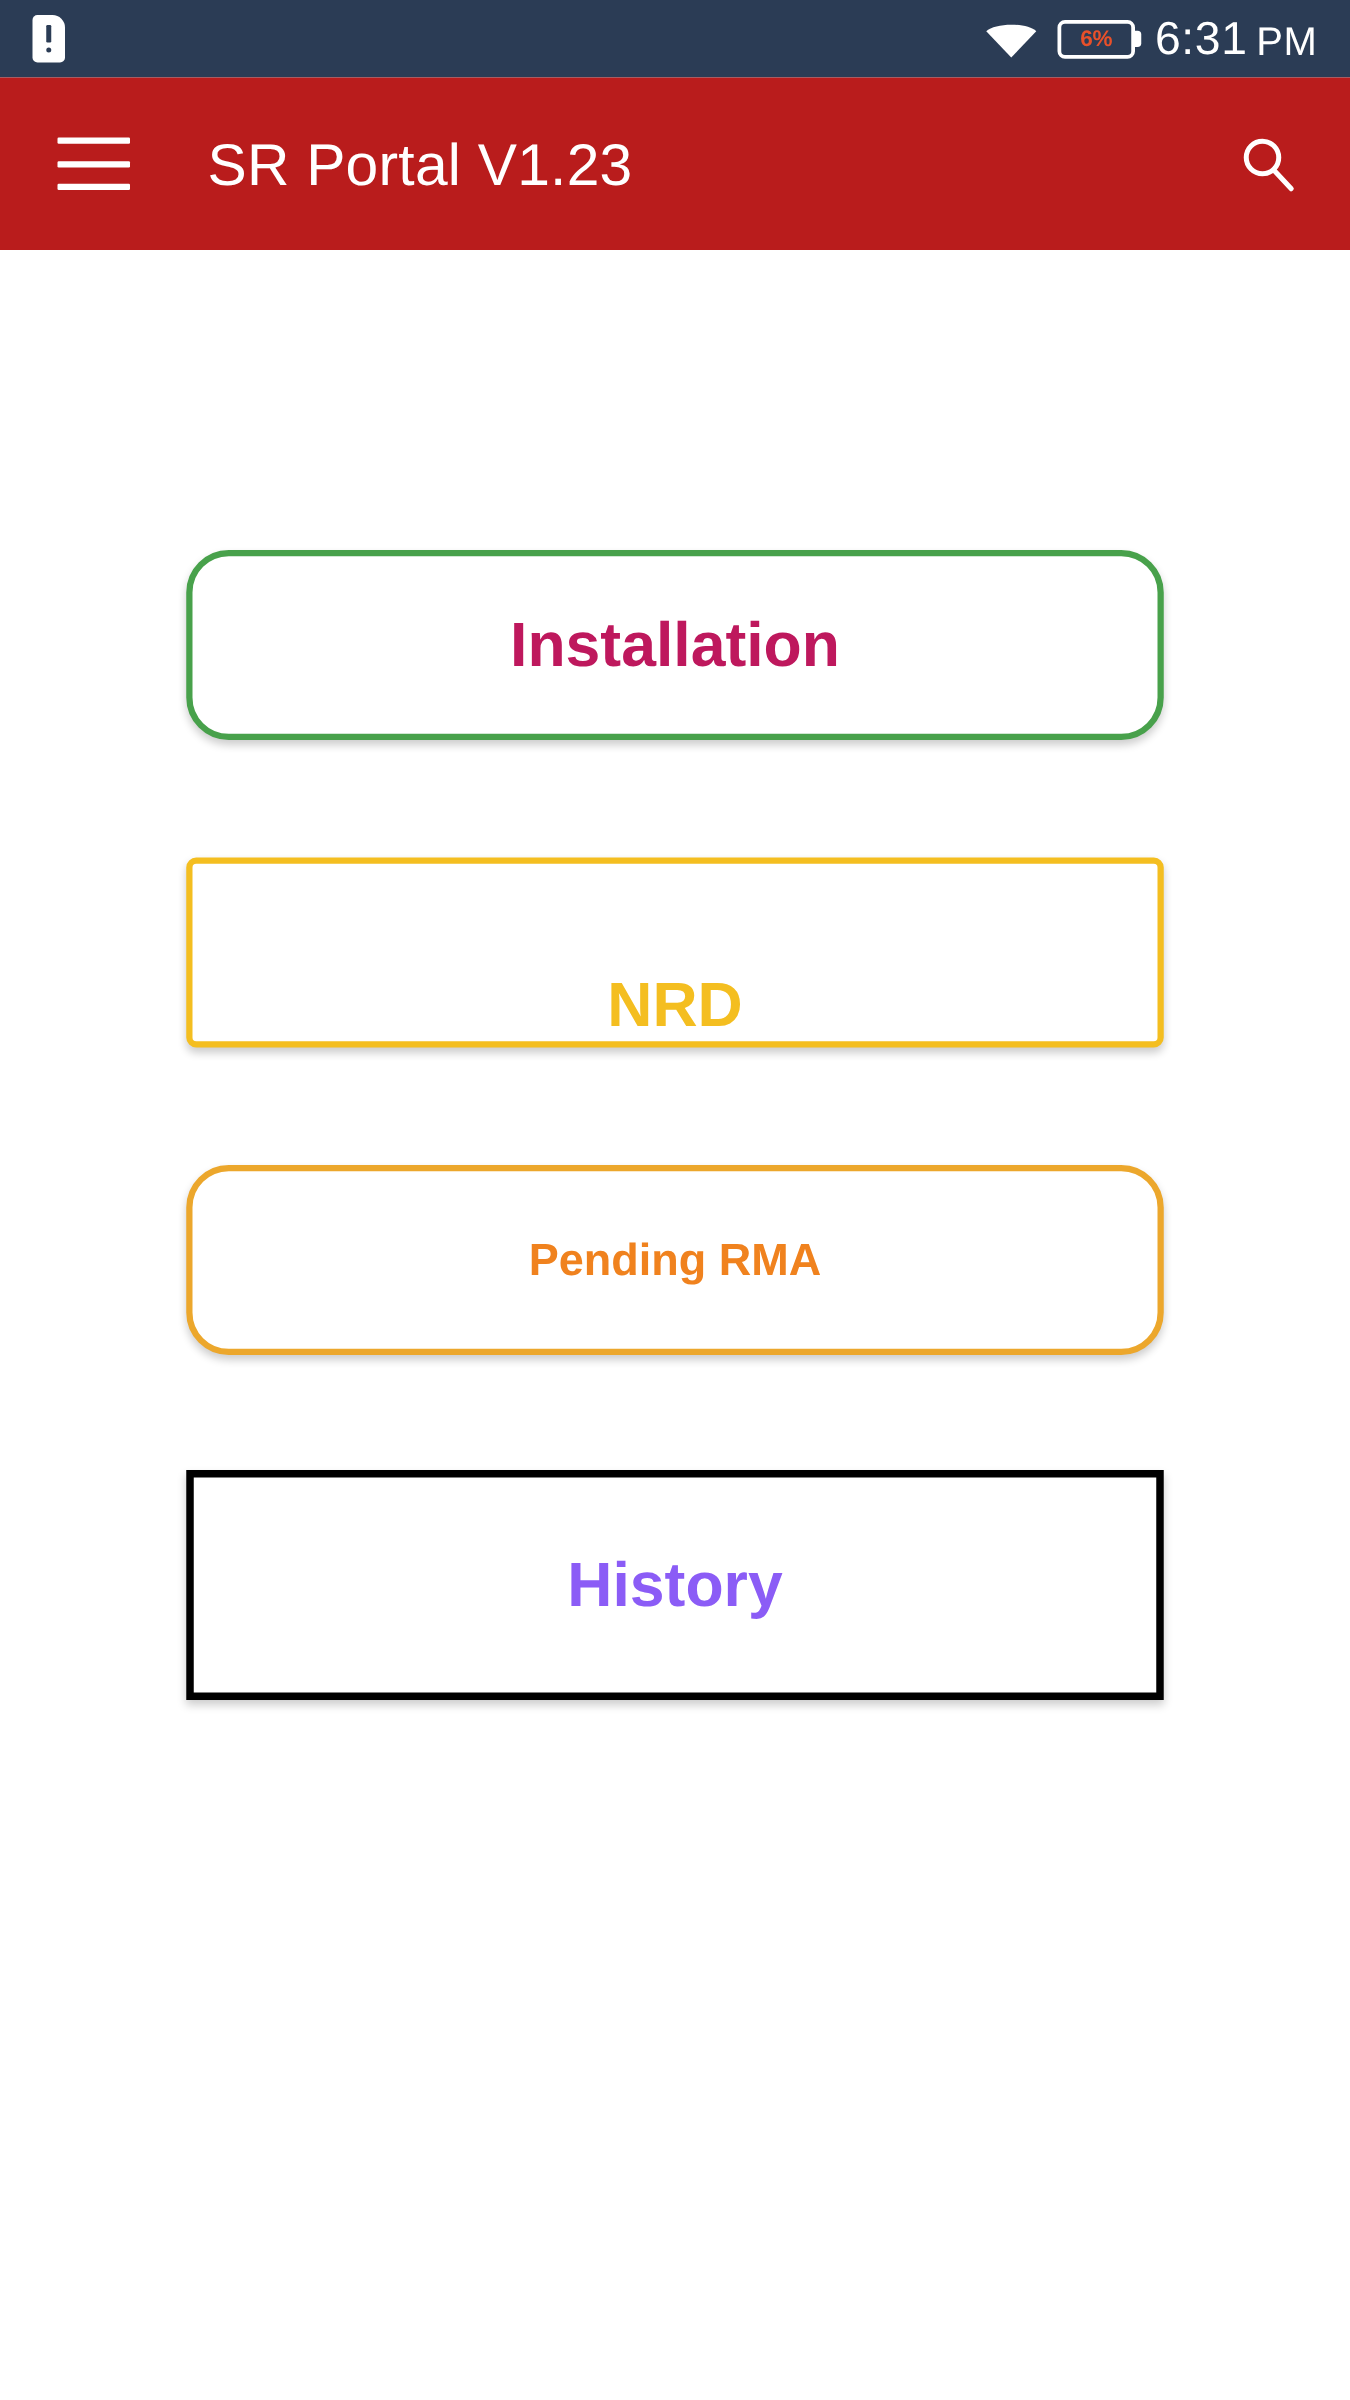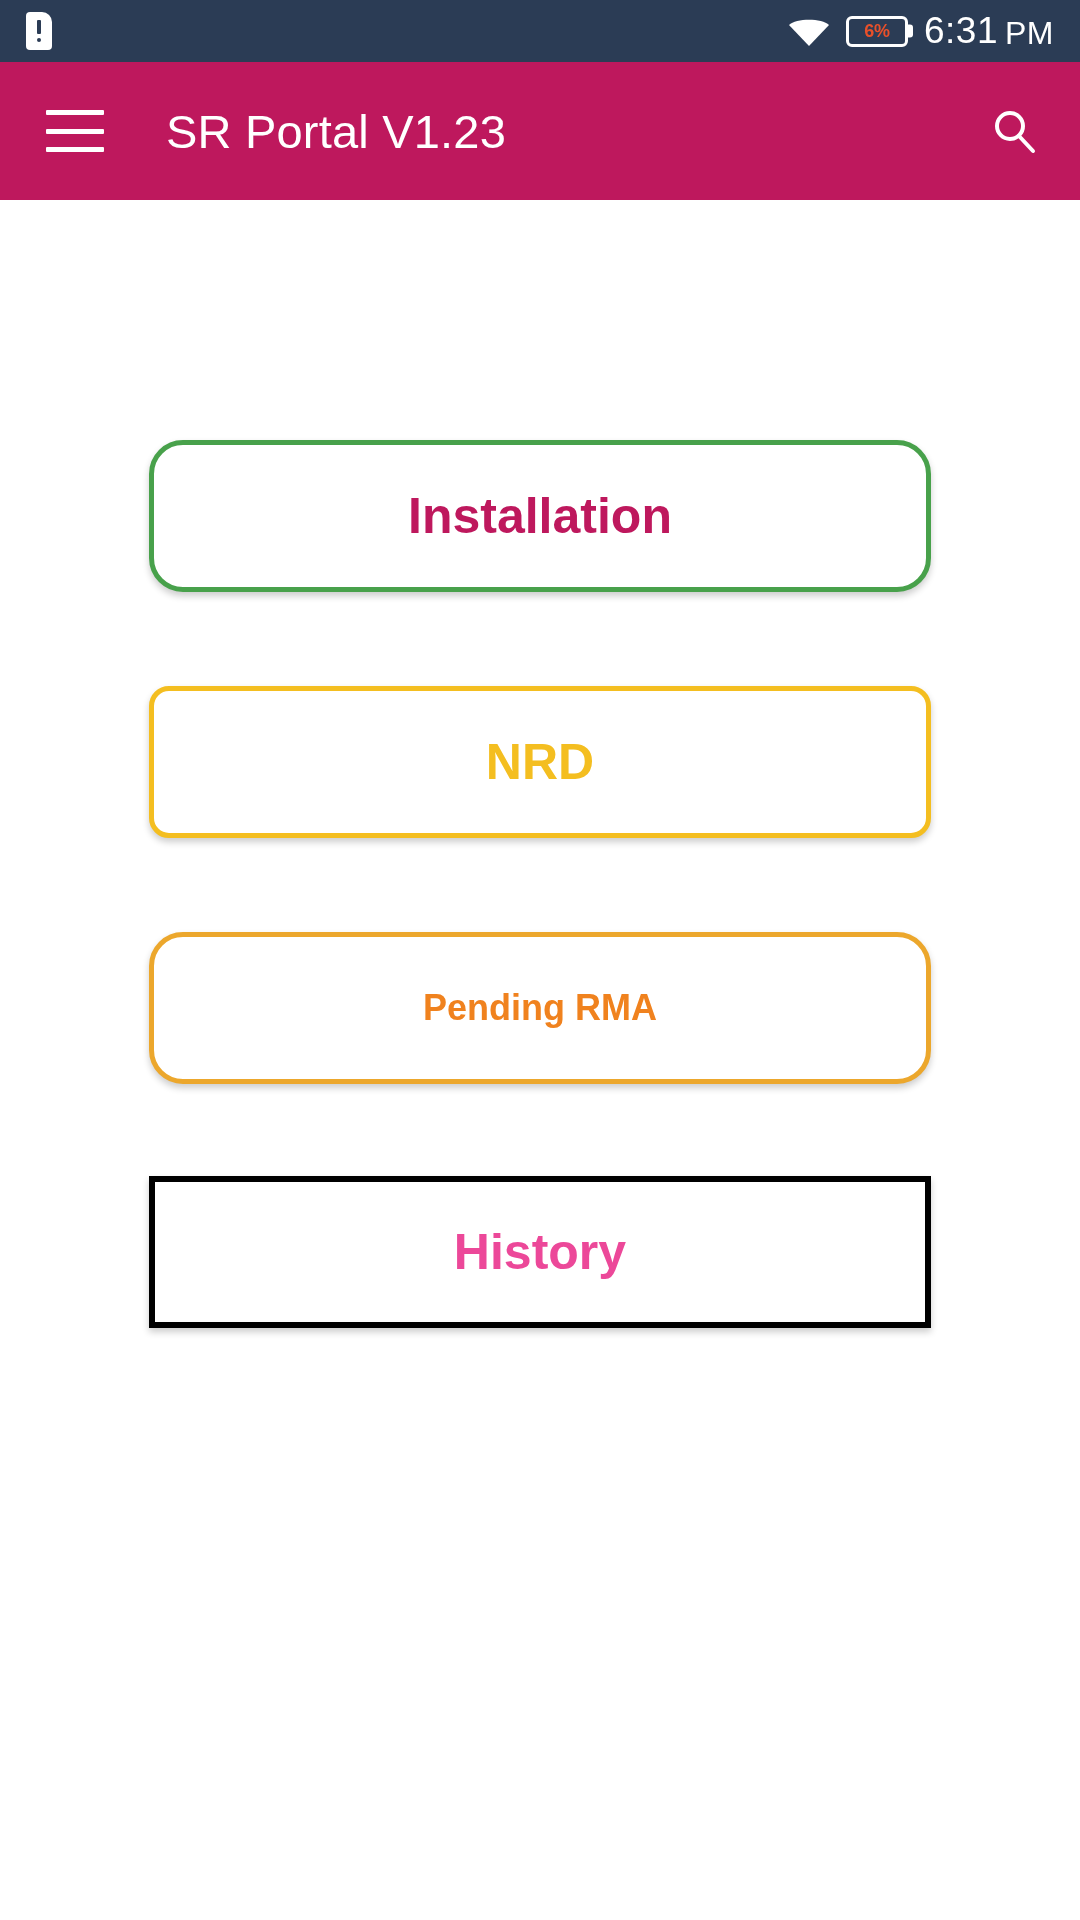--- a/index.html
+++ b/index.html
@@ -90,21 +90,21 @@
     align-items:flex-end;
     gap:7px;
     color:#ffffff;
   }
   .clock-time { font-size:37px; font-weight:500; letter-spacing:0.5px; }
   .clock-ampm { font-size:32px; font-weight:400; letter-spacing:0.5px; }
 
   
   .app-bar {
     height:138px;
-    background:#be185d;
+    background:#b91c1c;
     display:flex;
     align-items:center;
     padding:0 34px 0 46px;
     flex:0 0 auto;
   }
   .hamburger {
     width:58px; height:42px;
     display:flex;
     flex-direction:column;
     justify-content:space-between;
@@ -166,44 +166,45 @@
     border-radius:34px;
     font-size:50px;
     font-weight:bold;
     color:#be185d;
     margin-bottom:94px;
   }
 
   .btn-nrd {
     height:152px;
     border:5px solid #f4be20;
-    border-radius:20px;
+    border-radius:8px;
     font-size:50px;
     font-weight:bold;
     color:#f4be20;
     margin-bottom:94px;
+    align-items:flex-end;
   }
 
   .btn-pending-rma {
     height:152px;
     border:5px solid #eca72c;
     border-radius:34px;
     font-size:36px;
     font-weight:bold;
     color:#f0821e;
     margin-bottom:92px;
   }
 
   .btn-history {
-    height:152px;
+    height:184px;
     border:6px solid #000000;
     border-radius:0;
     font-size:50px;
     font-weight:bold;
-    color:#ec4899;
+    color:#8b5cf6;
   }
 </style>
 </head>
 <body>
 
 <div id="screen">
 
   <div class="status-bar">
     <div class="status-left">
       <div class="sim-warn-icon"></div>

